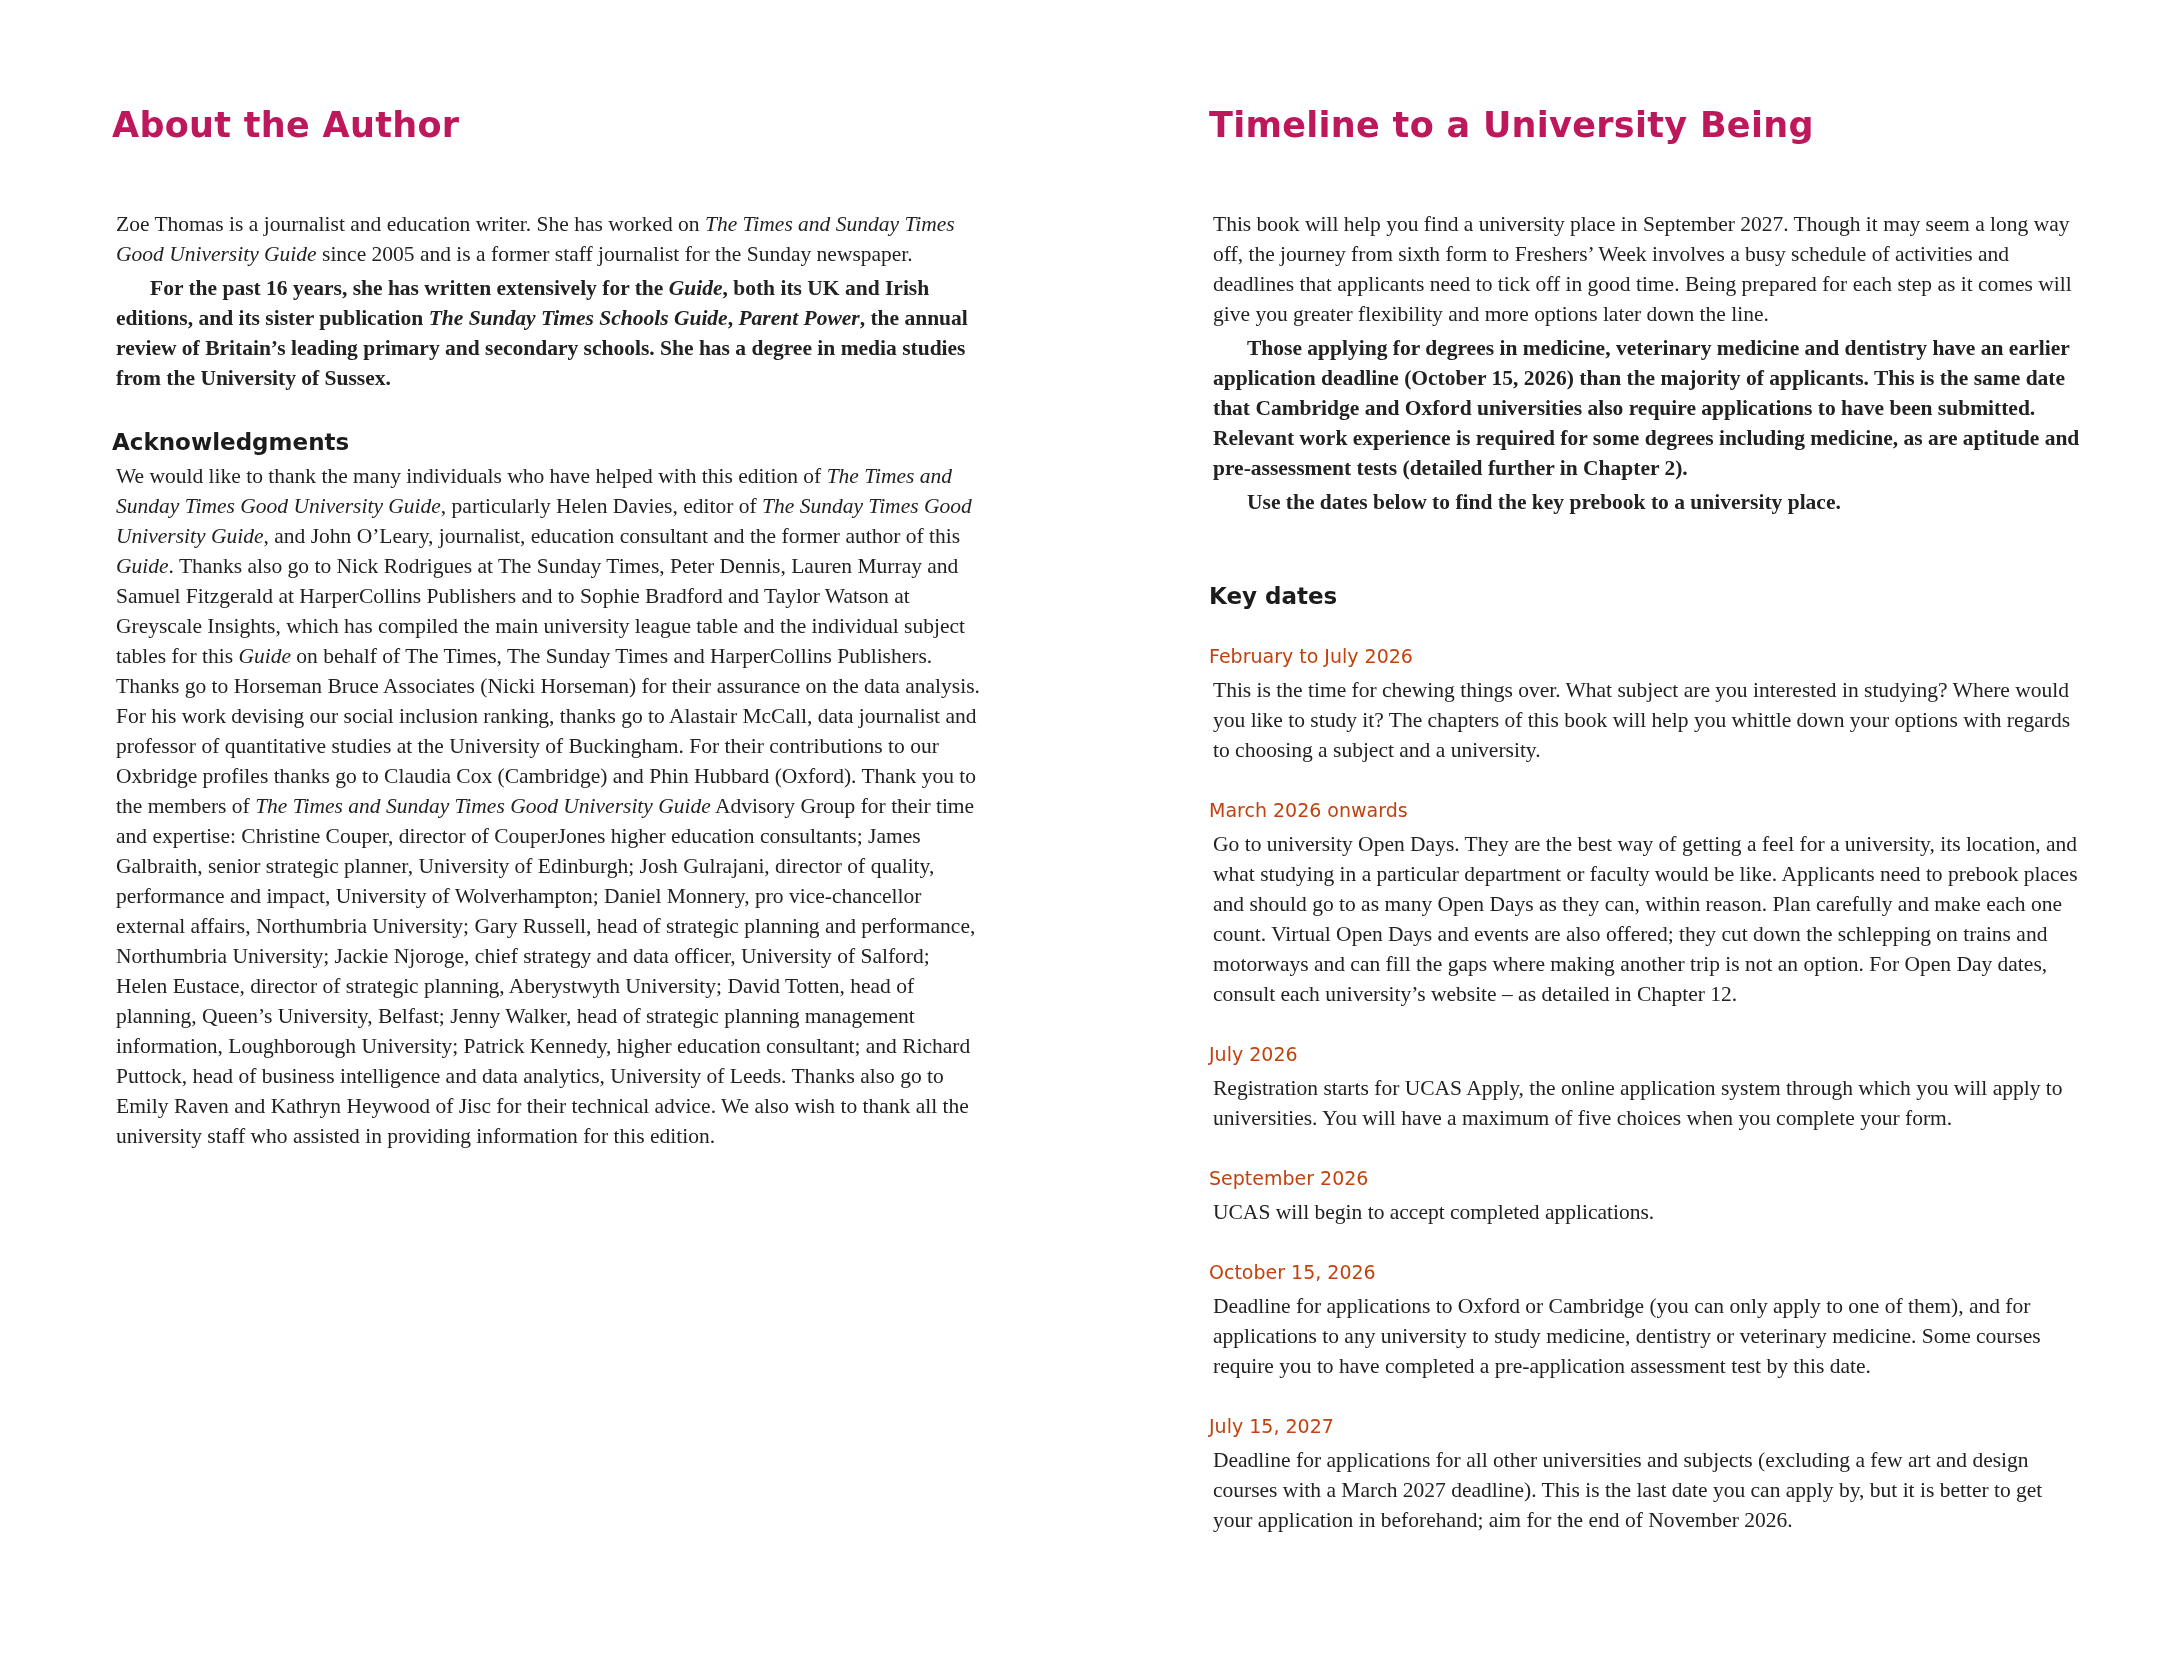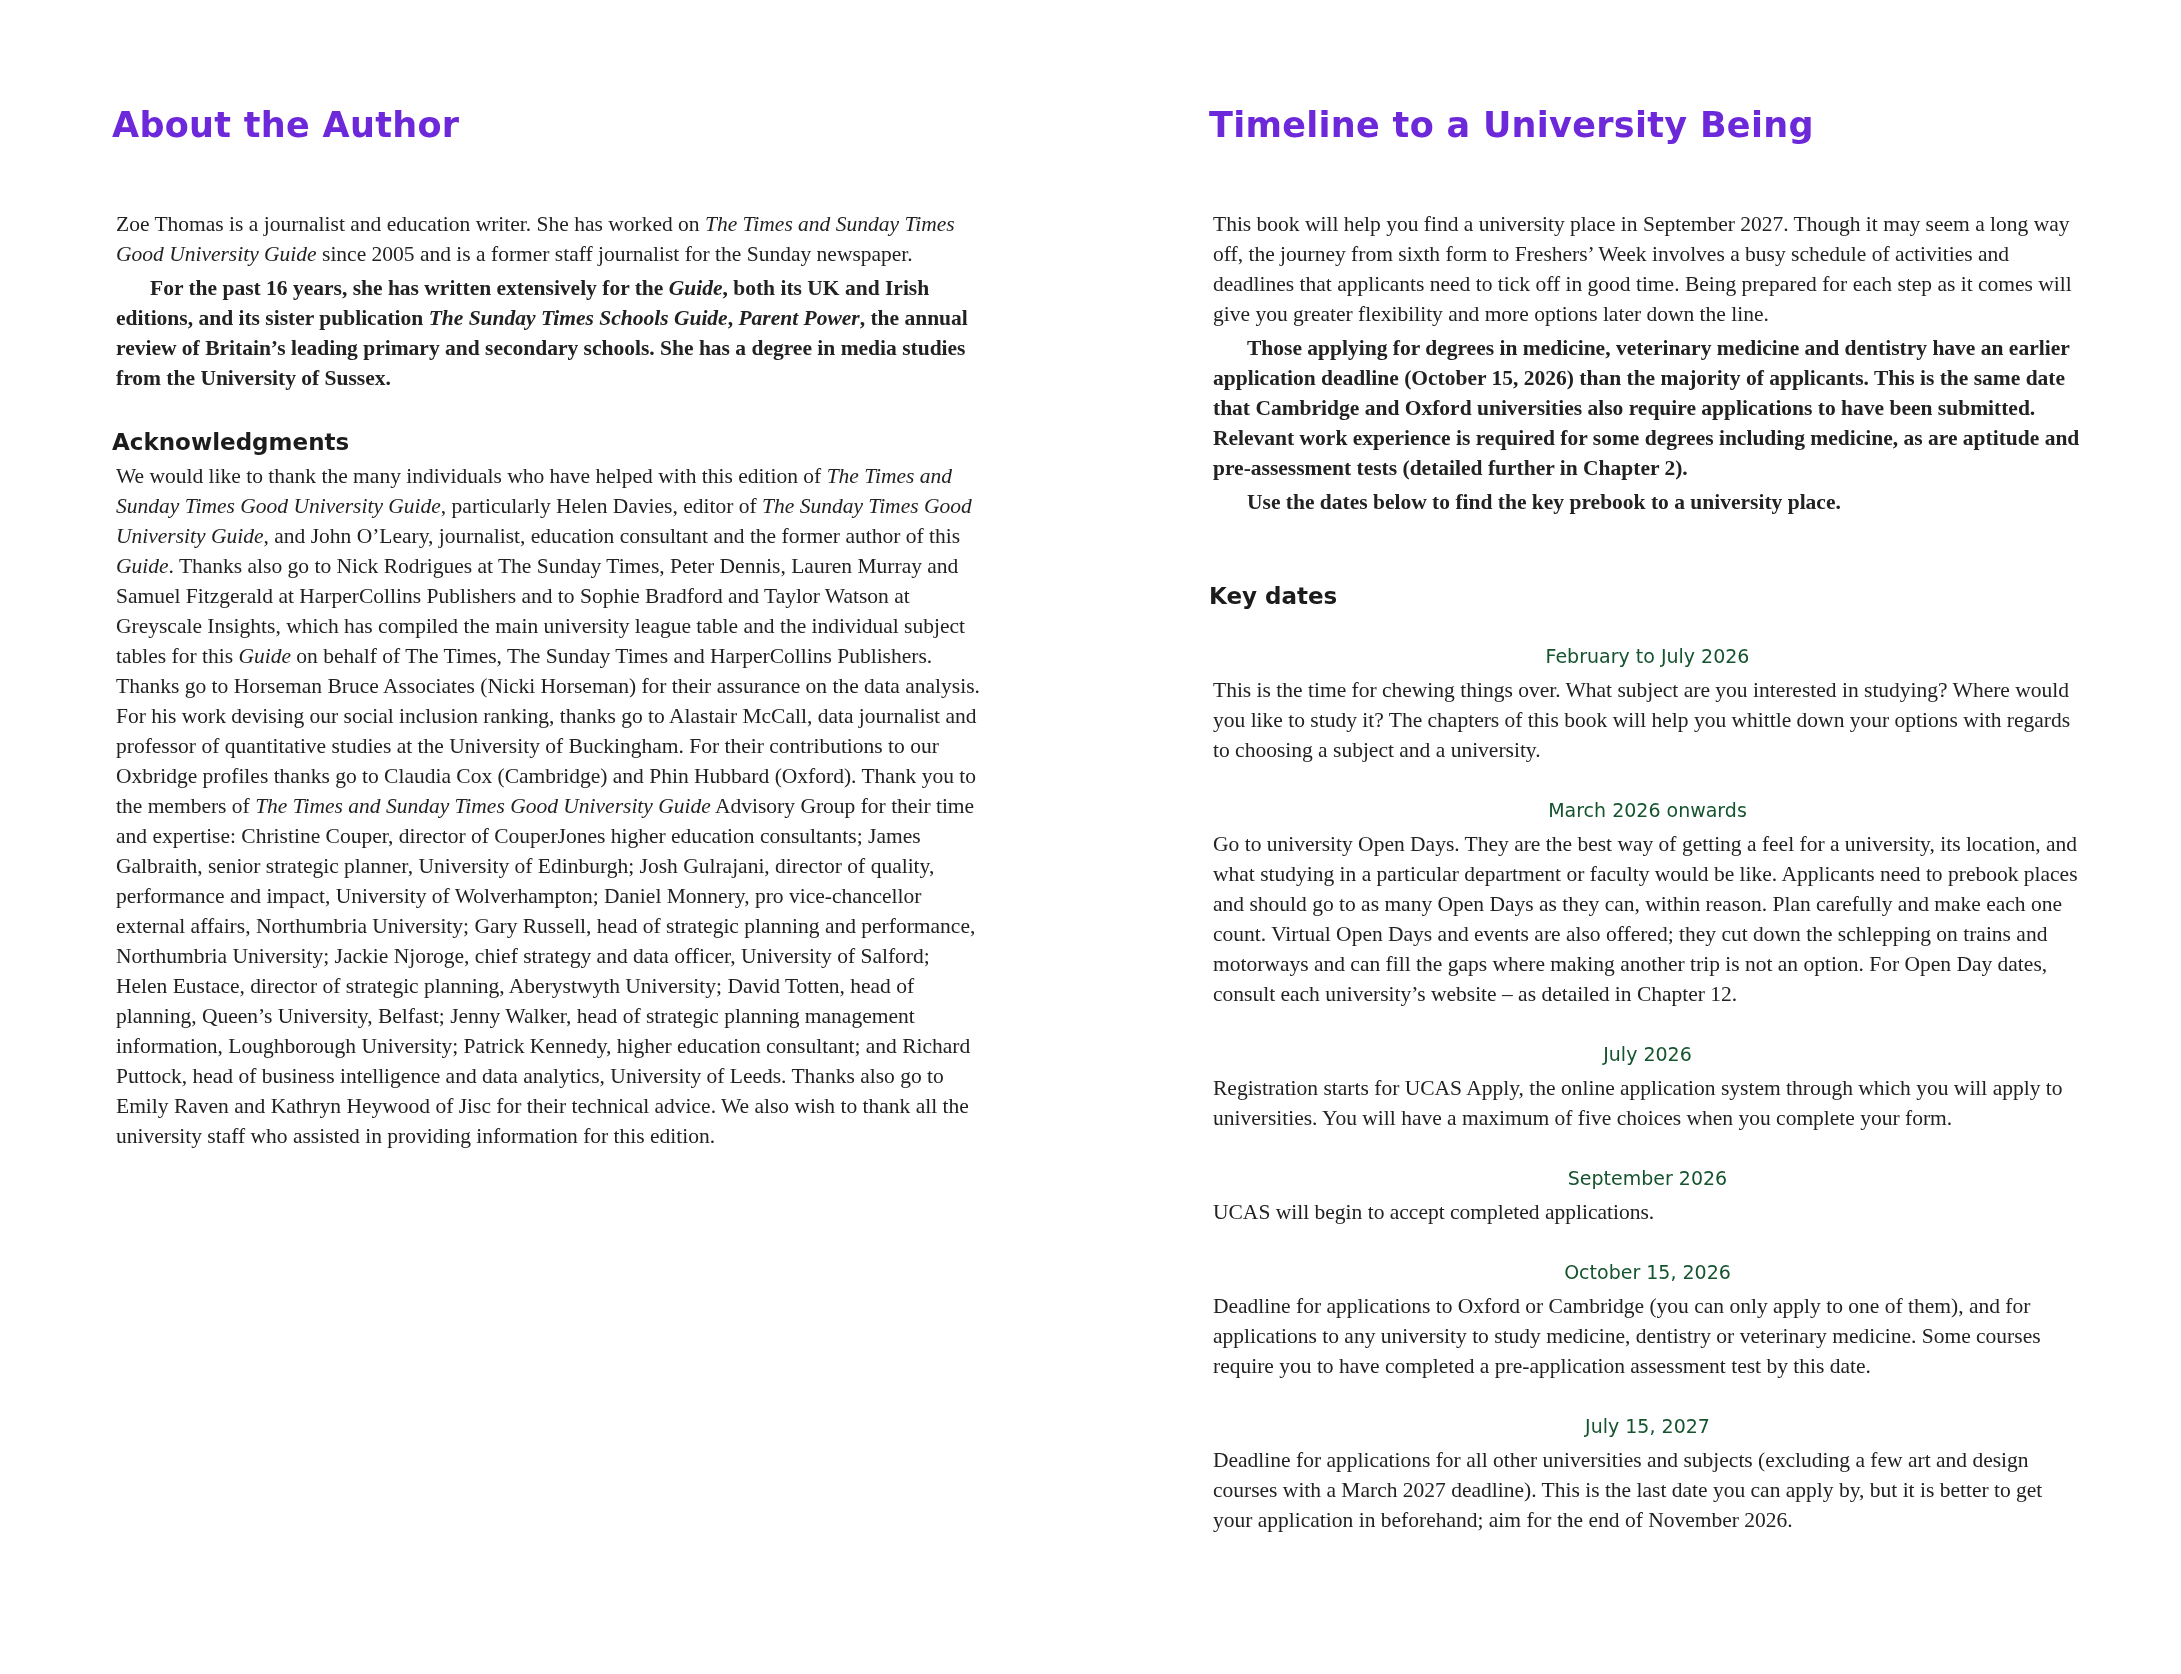--- a/index.html
+++ b/index.html
@@ -10,21 +10,21 @@
   h1 {
     font-family: "DejaVu Sans", sans-serif;
     font-weight: bold;
     font-size: 35px;
     letter-spacing: 0.3px;
     margin: 0;
     position: absolute;
     top: 105px;
     left: 0;
     white-space: nowrap;
-    color: #6d28d9;
+    color: #be185d;
   }
   .body {
     position: absolute;
     top: 205px;
     left: 0;
     width: 877px;
     font-family: "Liberation Serif", serif;
     font-size: 21.5px;
     line-height: 30px;
     color: #222;
@@ -38,23 +38,22 @@
     font-size: 23px;
     line-height: 30px;
     color: #1c1c1c;
     margin: 0;
   }
   .datehead {
     font-family: "DejaVu Sans", sans-serif;
     font-weight: normal;
     font-size: 19px;
     line-height: 30px;
-    color: #14532d;
+    color: #c2410c;
     margin: 0;
-    text-align: center;
   }
   .gap { height: 30px; }
   .gap2 { height: 60px; }
   .entry { margin-bottom: 30px; }
 </style>
 </head>
 <body>
 
 <div class="page left">
   <h1>About the Author</h1>

